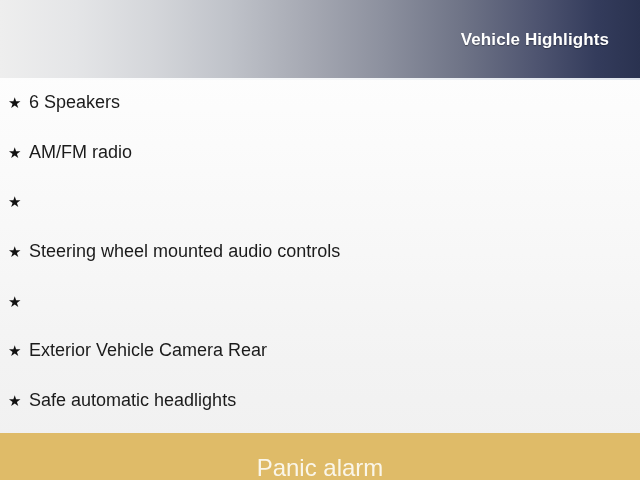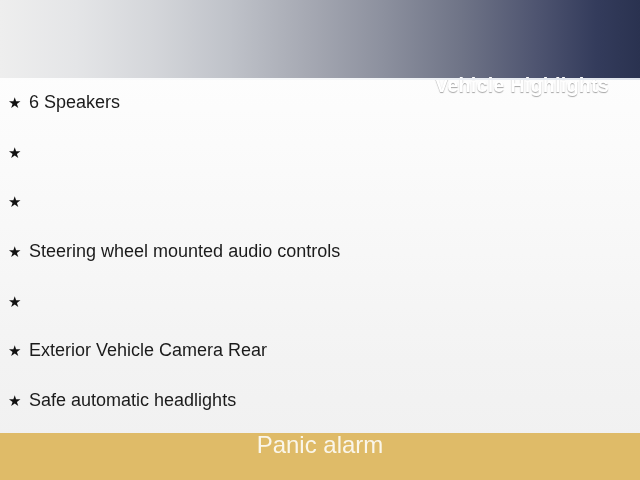--- a/index.html
+++ b/index.html
@@ -35,27 +35,26 @@
         #8c909e 60%,
         #6f7487 72%,
         #4e5470 84%,
         #343c5c 93%,
         #2a3250 100%);
   }
   #header-title {
     position: absolute;
     right: 31px;
     top: 30px;
-    font-size: 20px;
+    font-size: 17px;
     font-weight: bold;
     color: #ffffff;
     letter-spacing: 0.1px;
     text-shadow: 0 1px 1px rgba(0,0,0,0.35);
     white-space: nowrap;
-    margin-top: 44px;
   }
   #header-underline {
     position: absolute;
     left: 0;
     right: 0;
     bottom: -2px;
     height: 2px;
     background: linear-gradient(to right, #fdfdfd 0%, #f4f6f8 55%, #e7ebf1 80%, #dfe4ec 100%);
   }
   
@@ -86,21 +85,21 @@
     color: #1b1b1b;
     line-height: 1.2;
     white-space: nowrap;
   }
   
   #footer-bar {
     flex: 0 0 47px;
     height: 47px;
     background: #dfbb68;
     display: flex;
-    align-items: flex-start;
+    align-items: flex-end;
     justify-content: center;
   }
   #footer-label {
     font-size: 24px;
     color: #faf6ea;
     line-height: 1;
     white-space: nowrap;
   }
 </style>
 </head>
@@ -113,20 +112,21 @@
     <div id="header-underline"></div>
   </div>
 
   <ul id="highlights">
     <li class="highlight-row">
       <span class="star-icon">★</span>
       <span class="highlight-label">6 Speakers</span>
     </li>
     <li class="highlight-row">
       <span class="star-icon">★</span>
+      <span class="highlight-label">AM/FM radio</span>
     </li>
     <li class="highlight-row">
       <span class="star-icon">★</span>
     </li>
     <li class="highlight-row">
       <span class="star-icon">★</span>
       <span class="highlight-label">Steering wheel mounted audio controls</span>
     </li>
     <li class="highlight-row">
       <span class="star-icon">★</span>

